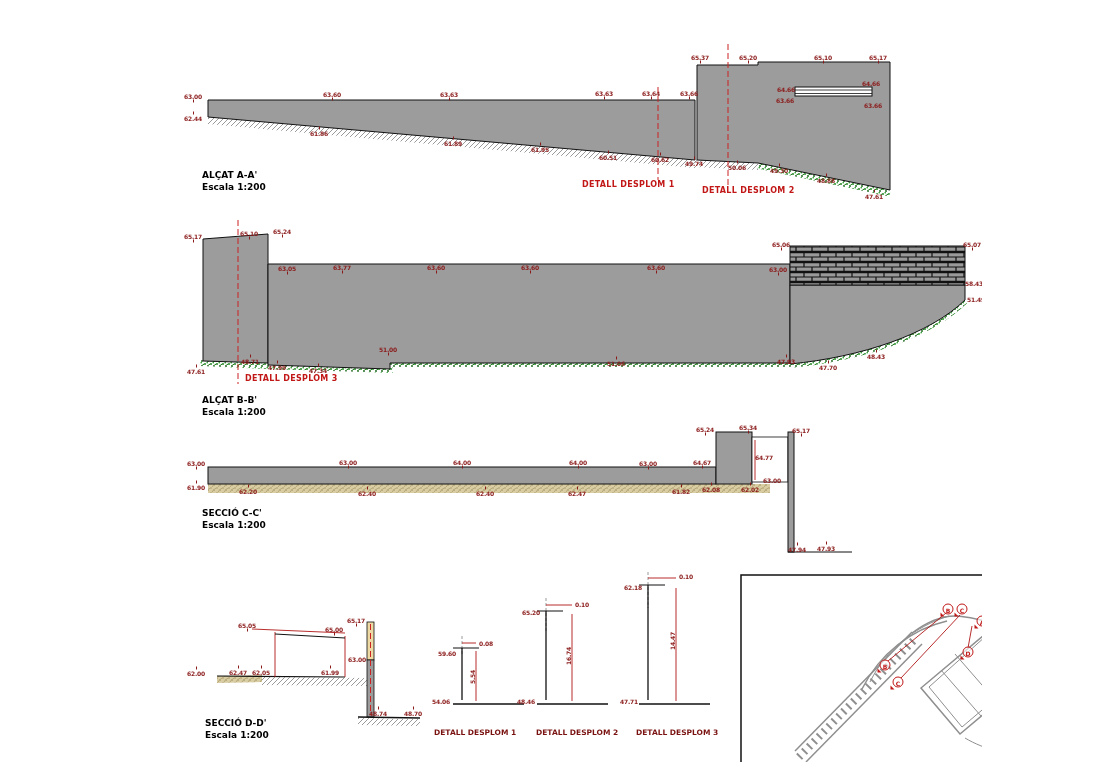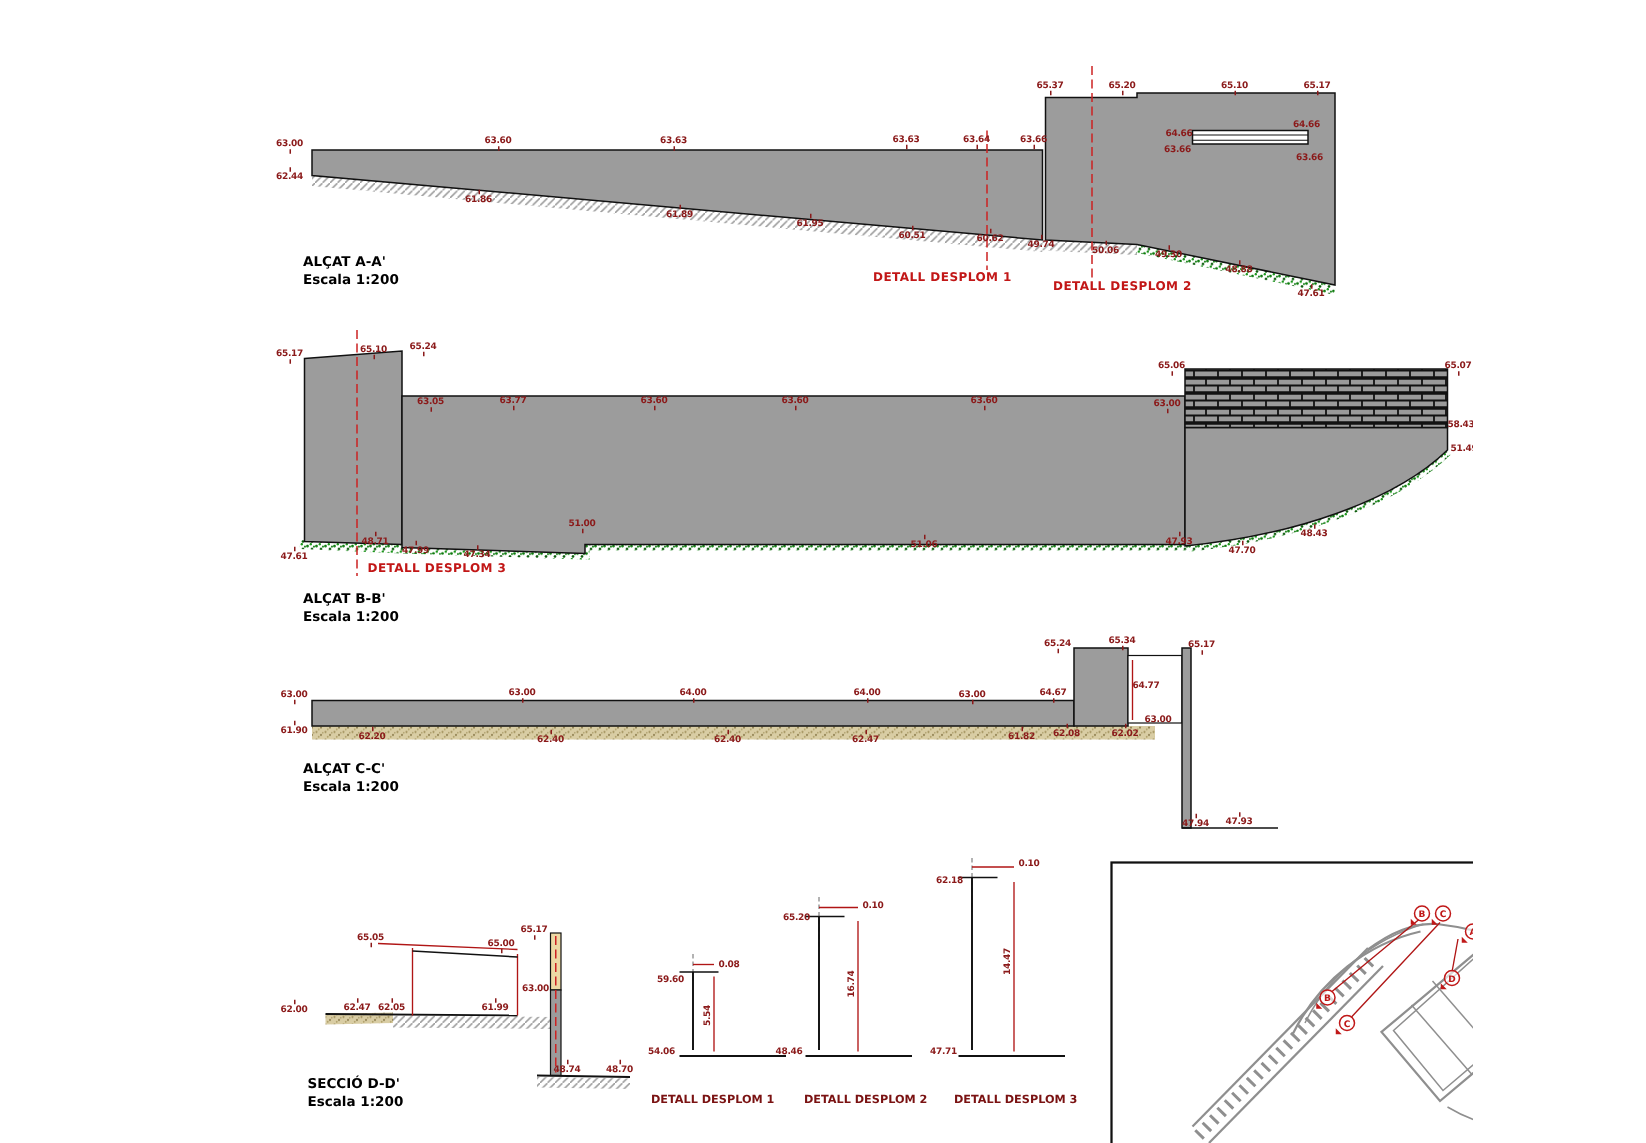--- a/index.html
+++ b/index.html
@@ -254,21 +254,21 @@
       <span class="marker" style="left: 885px; top: 633px;">B</span>
       <span class="marker" style="left: 898px; top: 650px;">C</span>
       <span class="marker" style="left: 968px; top: 620px;">D</span>
       <span class="marker" style="left: 1045px; top: 633px;">A</span>
     </div>
 
   <div class="title" style="left:202px;top:138px">ALÇAT A-A'</div>
   <div class="title" style="left:202px;top:150px">Escala 1:200</div>
   <div class="title" style="left:202px;top:363px">ALÇAT B-B'</div>
   <div class="title" style="left:202px;top:375px">Escala 1:200</div>
-  <div class="title" style="left:202px;top:476px">ALÇAT C-C'</div>
+  <div class="title" style="left:202px;top:476px">SECCIÓ C-C'</div>
   <div class="title" style="left:202px;top:488px">Escala 1:200</div>
   <div class="title" style="left:205px;top:686px">SECCIÓ D-D'</div>
   <div class="title" style="left:205px;top:698px">Escala 1:200</div>
 
   <div class="callout" style="left:582px;top:148px">DETALL DESPLOM 1</div>
   <div class="callout" style="left:702px;top:154px">DETALL DESPLOM 2</div>
   <div class="callout" style="left:245px;top:342px">DETALL DESPLOM 3</div>
 
   <div class="detail-label" style="left:434px;top:696px">DETALL DESPLOM 1</div>
   <div class="detail-label" style="left:536px;top:696px">DETALL DESPLOM 2</div>

